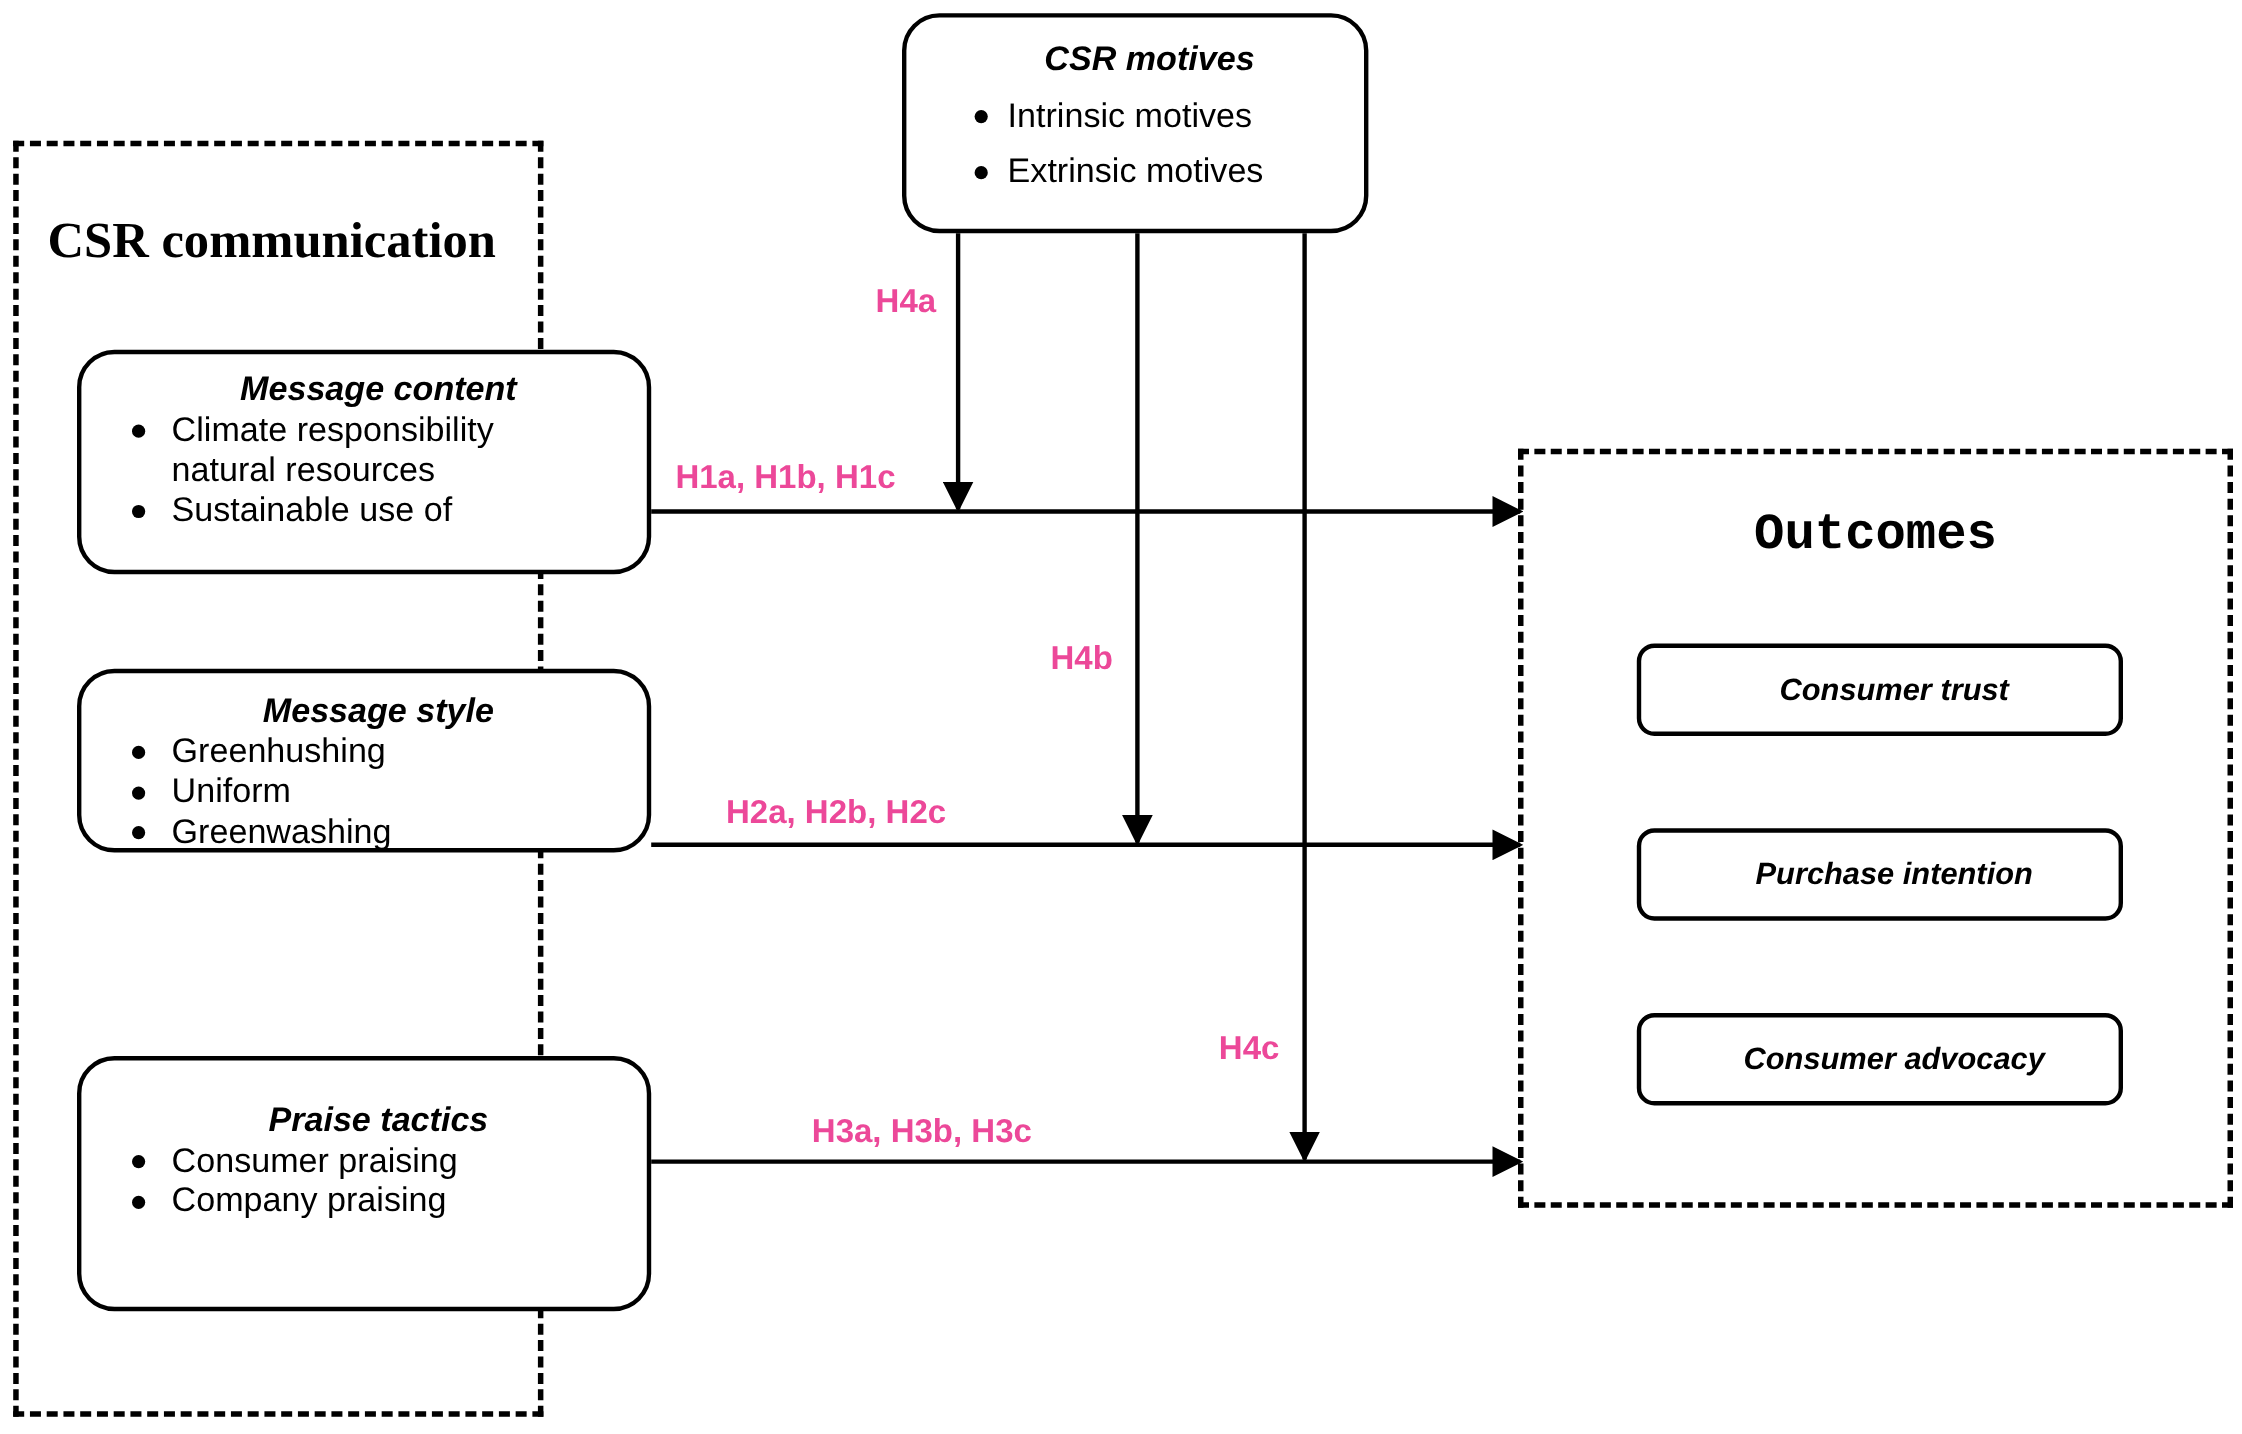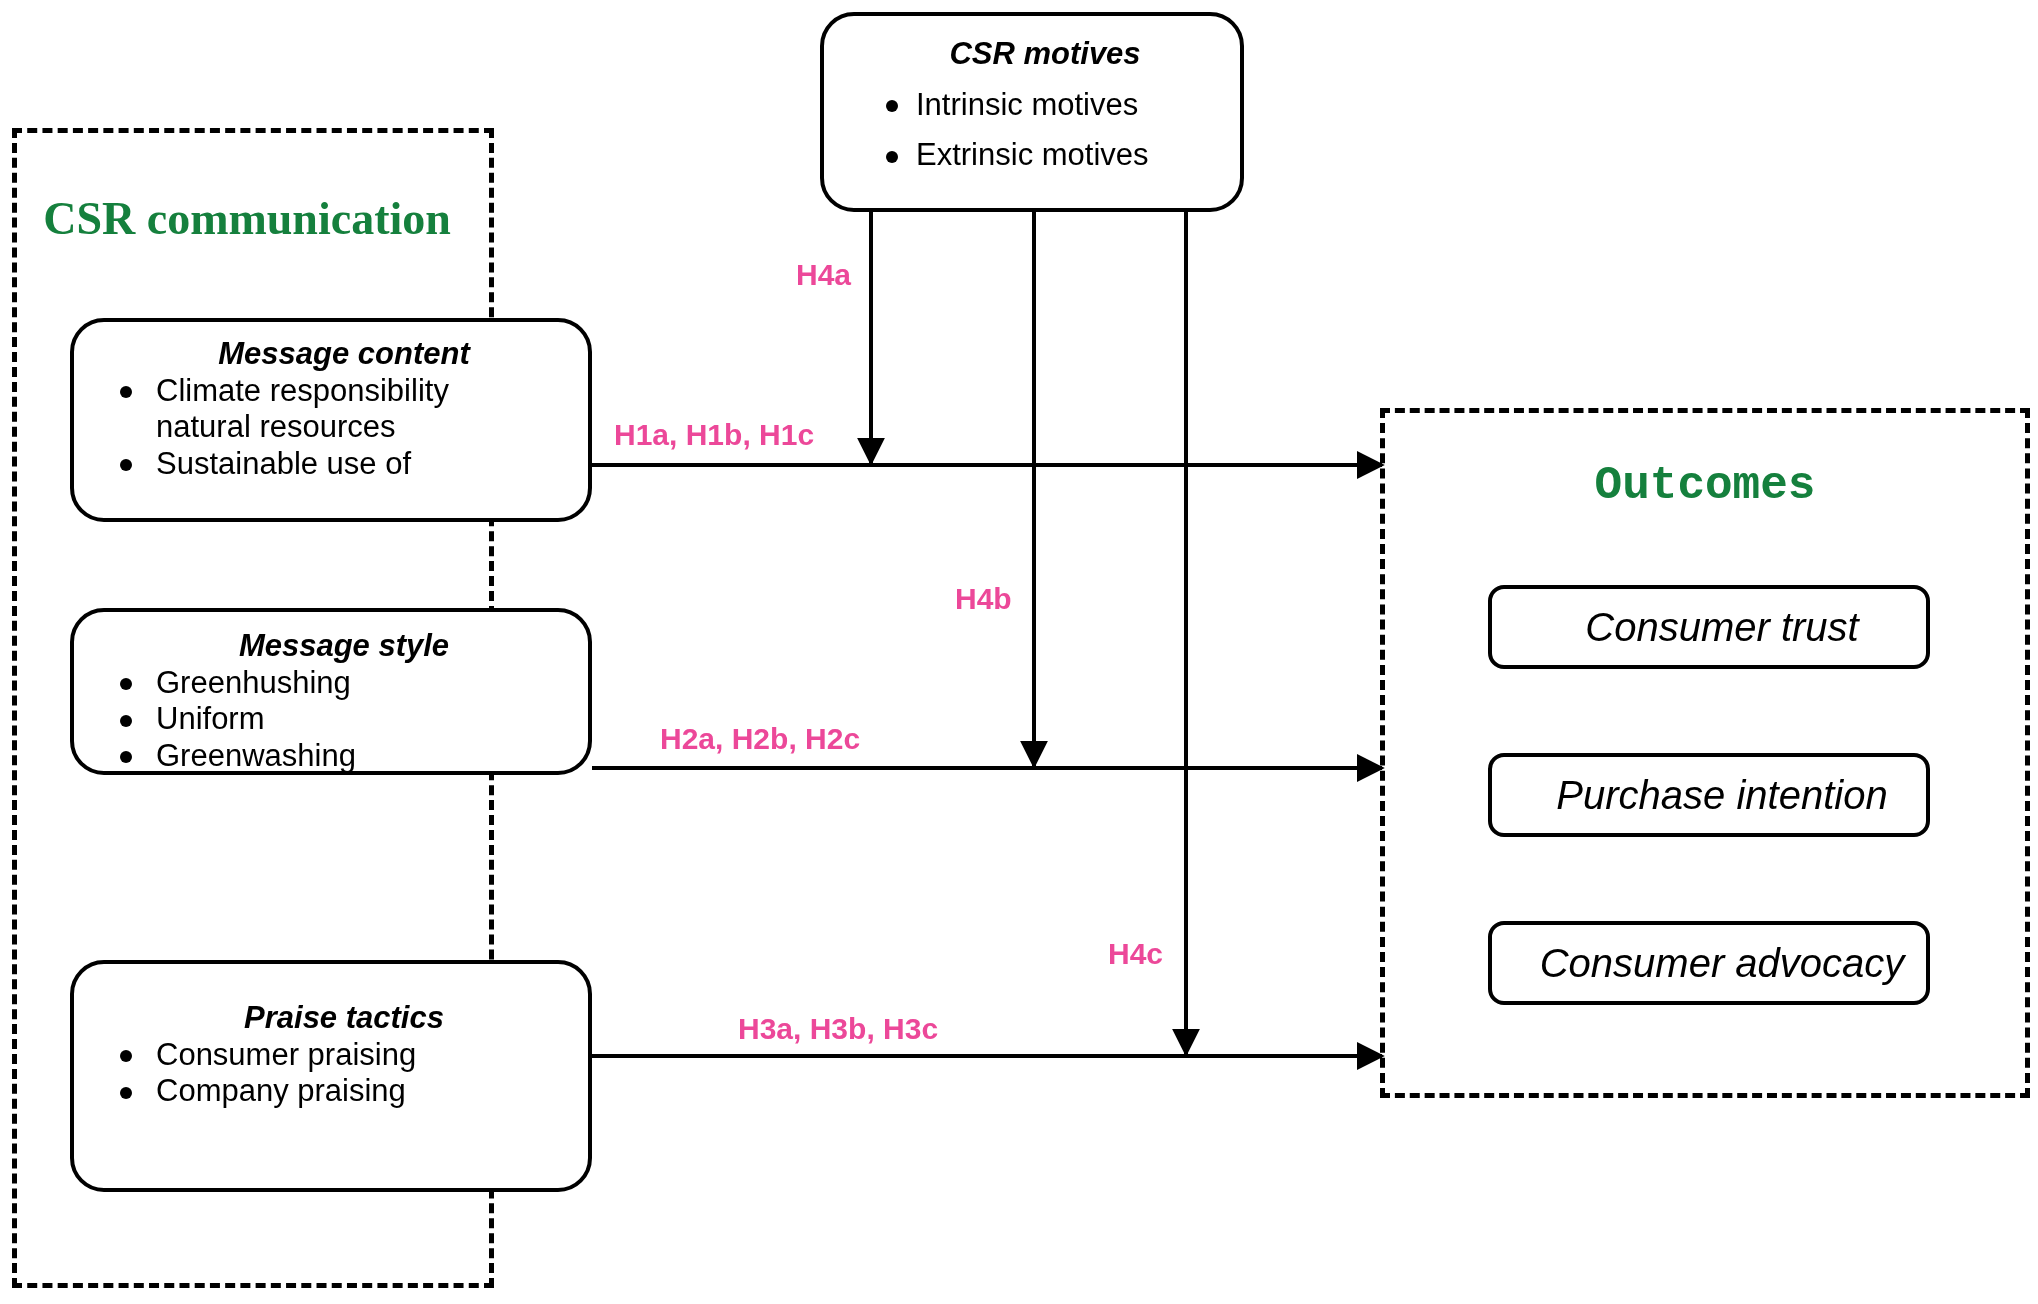--- a/index.html
+++ b/index.html
@@ -38,21 +38,21 @@
     width: 650px;
     height: 690px;
   }
 
   
   .group-heading {
     position: absolute;
     font-family: "Liberation Serif", serif;
     font-weight: bold;
     font-size: 46px;
-    color: #15803d;
+    color: #000000;
     text-align: center;
     white-space: nowrap;
   }
   #heading-csr-communication {
     left: 0px;
     top: 192px;
     width: 494px;
   }
   #heading-outcomes {
     left: 1380px;
@@ -142,23 +142,23 @@
     width: 442px;
     height: 84px;
     border-radius: 16px;
     left: 1488px;
     display: flex;
     align-items: center;
     justify-content: center;
   }
   .outcome-label {
     font-family: "Liberation Sans", sans-serif;
-    font-weight: normal;
+    font-weight: bold;
     font-style: italic;
-    font-size: 40px;
+    font-size: 28px;
     white-space: nowrap;
   }
   #box-consumer-trust     { top: 585px; }
   #box-purchase-intention { top: 753px; }
   #box-consumer-advocacy  { top: 921px; }
 
   
   #connectors {
     position: absolute;
     left: 0;

